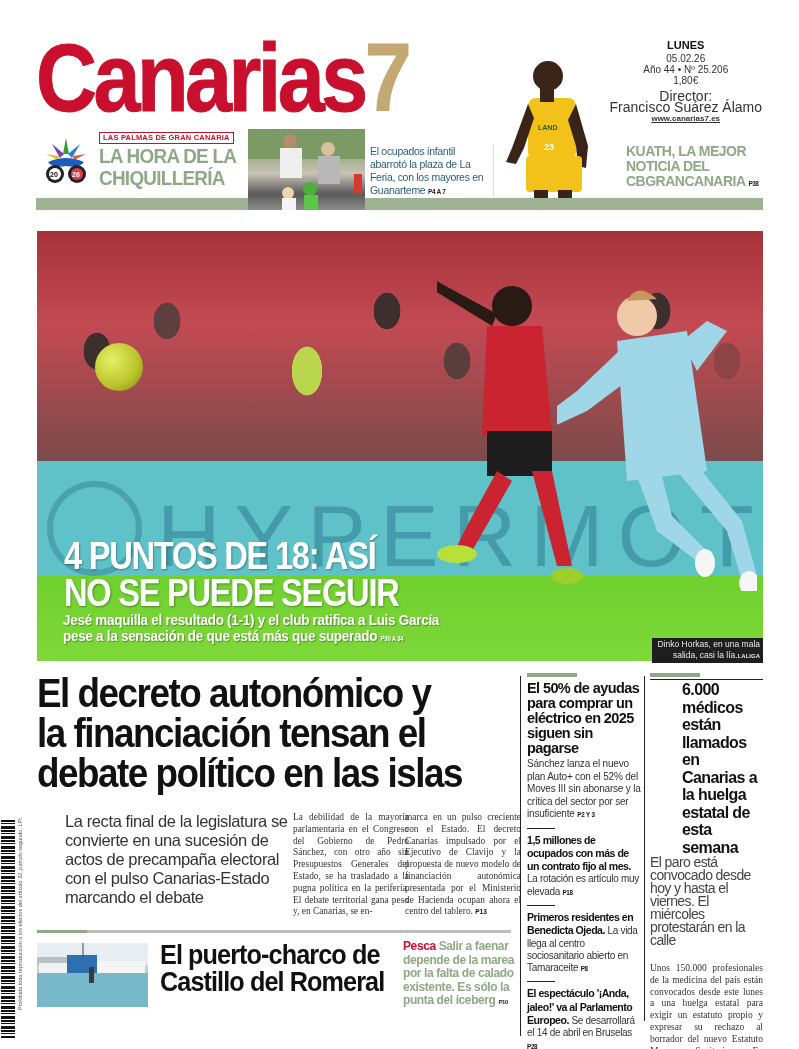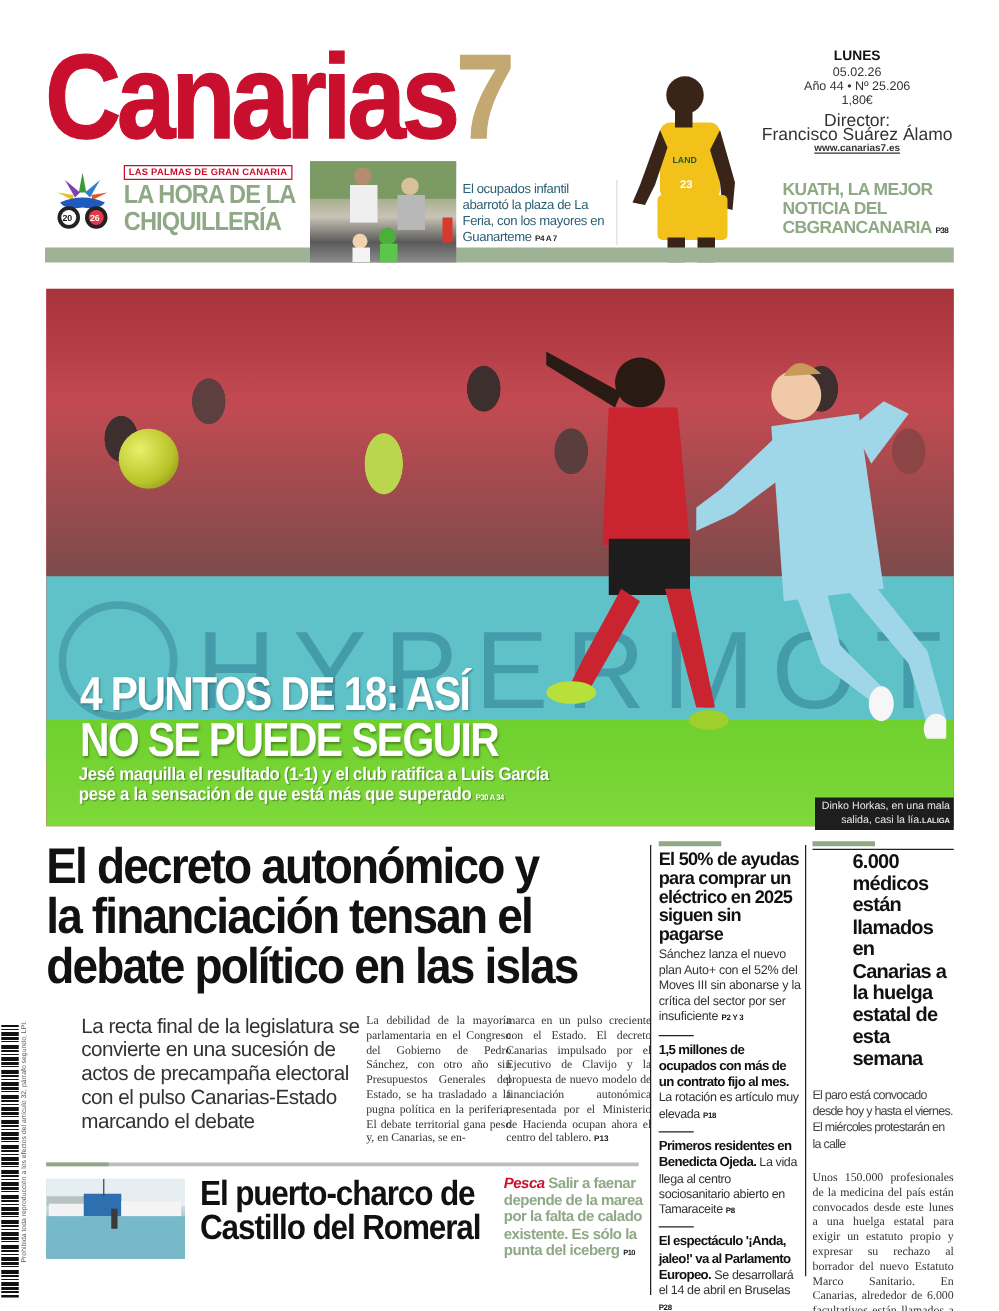--- a/index.html
+++ b/index.html
@@ -65,38 +65,38 @@
   .main-rule .acc { position: absolute; left: 0; top: 0; width: 50px; height: 3px; background: #8fa886; }
 
   
   .barcode { position: absolute; left: 1px; top: 820px; width: 14px; height: 218px; background: repeating-linear-gradient(180deg,#111 0 2px,#fff 2px 3px,#111 3px 4px,#fff 4px 6px,#111 6px 9px,#fff 9px 10px); }
   .legal { position: absolute; left: 17px; top: 1010px; font-size: 5.5px; color: #555; transform: rotate(-90deg); transform-origin: left top; white-space: nowrap; }
 
   
   .port-photo { position: absolute; left: 37px; top: 943px; width: 111px; height: 64px; background: linear-gradient(180deg,#d7e3ea 0%,#c2d4dc 40%,#7fb6c6 60%,#5aa1b6 100%); overflow: hidden; }
   .port-title { position: absolute; left: 160px; top: 941px; font-weight: 900; font-size: 28px; line-height: 27px; letter-spacing: -1px; color: #111; transform: scaleX(0.9); transform-origin: left top; white-space: nowrap; }
   .pesca { position: absolute; left: 403px; top: 940px; width: 112px; font-weight: 700; font-size: 12px; line-height: 13.5px; letter-spacing: -0.4px; color: #8fa886; }
-  .pesca .kicker { color: #c8102e; font-style: italic; }
+  .pesca .kicker { color: #c8102e; }
   .pesca .pg { font-size: 6px; color: #222; }
 
   
   .col-sep { position: absolute; width: 1px; background: #222; }
   .brief-col { position: absolute; left: 527px; top: 673px; width: 114px; }
   .acc-bar { height: 4px; width: 50px; background: #8fa886; margin-bottom: 4px; }
   .brief-lead-title { font-weight: 900; font-size: 14.5px; line-height: 15px; letter-spacing: -0.6px; color: #111; }
   .brief-lead-text { font-size: 10px; line-height: 12.5px; color: #333; margin-top: 2px; letter-spacing: -0.2px; }
   .brief-item { margin-top: 6px; padding-top: 6px; position: relative; font-size: 10px; line-height: 12.3px; color: #333; letter-spacing: -0.3px; }
   .brief-item::before { content: ""; position: absolute; left: 0; top: 0; width: 28px; height: 1px; background: #222; }
   .brief-item .bt { font-weight: 900; color: #111; font-size: 10.6px; letter-spacing: -0.5px; }
   .pg-s { font-size: 6.3px; font-weight: 700; color: #111; }
 
   .med-col { position: absolute; left: 650px; top: 673px; width: 113px; }
   .med-top-rule { position: absolute; left: 650px; top: 679px; width: 113px; height: 1px; background: #222; }
   .med-title { font-weight: 900; font-size: 16px; line-height: 17.5px; letter-spacing: -0.6px; color: #111; margin-top: 0px; margin-left: 32px; }
-  .med-lead { font-size: 10px; line-height: 13px; color: #444; margin-top: 14px; letter-spacing: -0.6px; }
+  .med-lead { font-size: 14px; line-height: 13px; color: #444; margin-top: 0; letter-spacing: -0.6px; }
   .med-body { font-family: "Liberation Serif", serif; font-size: 9.5px; line-height: 11.8px; color: #333; margin-top: 16px; text-align: justify; }
   .med-body .pg { font-family: "Liberation Sans", sans-serif; font-weight: 700; font-size: 6.5px; }
 </style>
 </head>
 <body>
 
 <div class="logo">
   <span class="name">Canarias</span><span class="num">7</span>
 </div>
 

